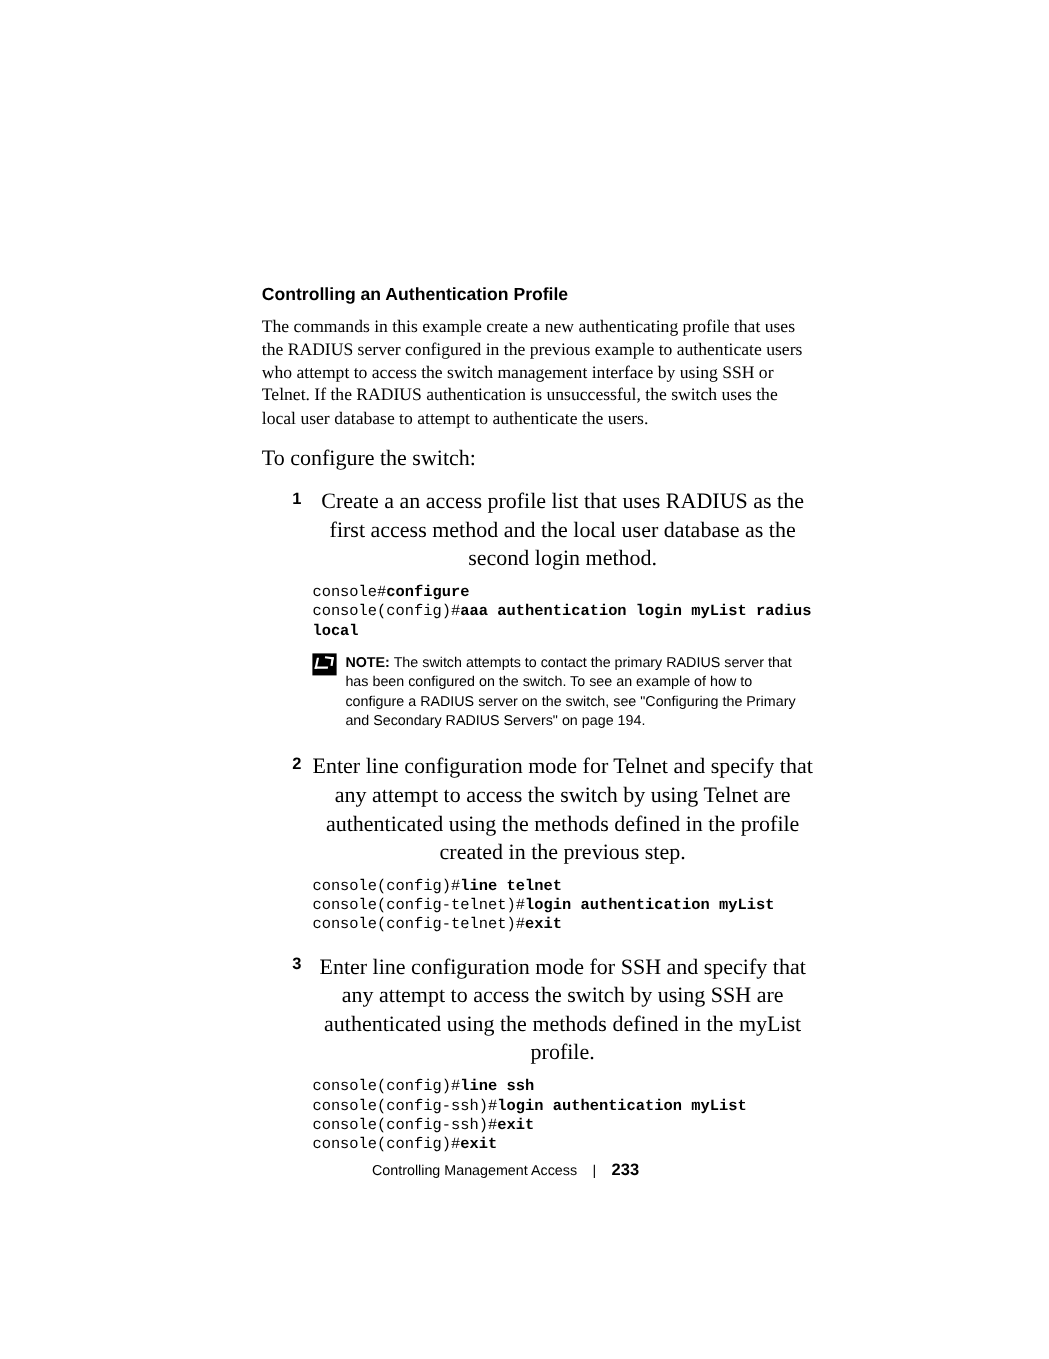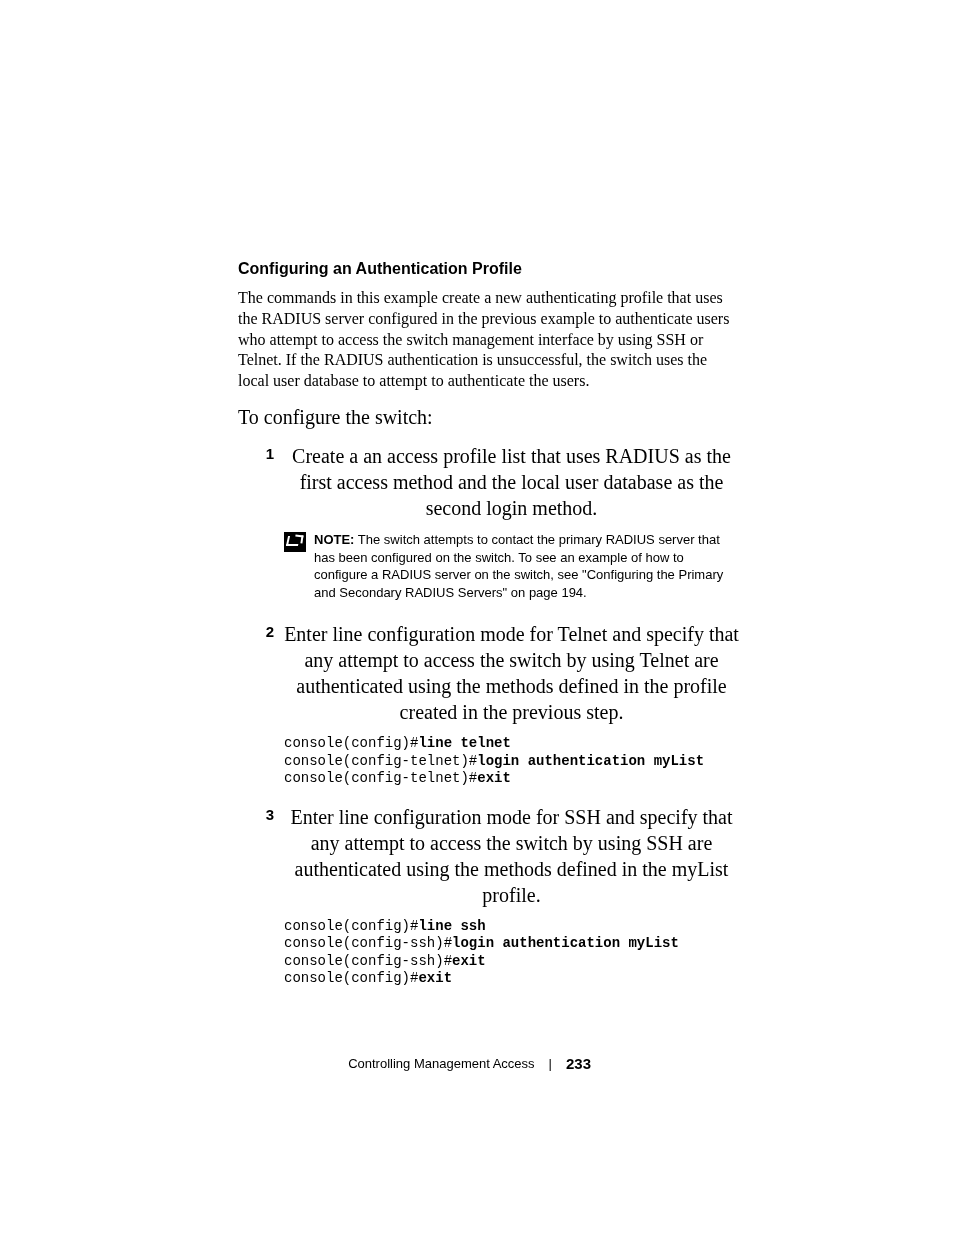--- a/index.html
+++ b/index.html
@@ -104,21 +104,21 @@
     font-family: Arial, Helvetica, sans-serif;
     font-size: 13px;
     line-height: 1.35;
   }
   .note-label {
     font-weight: bold;
   }
   .footer {
     position: absolute;
     bottom: 163px;
-    left: 14px;
+    left: 4px;
     width: 792px;
     display: flex;
     justify-content: flex-end;
     align-items: center;
     padding-right: 215px;
     box-sizing: border-box;
     font-family: Arial, Helvetica, sans-serif;
     font-size: 13px;
     padding-left: 36px;
   }
@@ -129,30 +129,32 @@
   .footer-page {
     font-weight: bold;
     font-size: 15px;
   }
 </style>
 </head>
 <body>
 
 <div class="page">
 
-  <h2 class="section-heading">Configuring an Authentication Profile</h2>
+  <h2 class="section-heading">Controlling an Authentication Profile</h2>
 
   <p class="intro">The commands in this example create a new authenticating profile that uses the RADIUS server configured in the previous example to authenticate users who attempt to access the switch management interface by using SSH or Telnet. If the RADIUS authentication is unsuccessful, the switch uses the local user database to attempt to authenticate the users.</p>
 
   <p class="lead">To configure the switch:</p>
 
   <div class="step">
     <div class="step-num">1</div>
     <div class="step-body">
       <p class="step-text">Create a an access profile list that uses RADIUS as the first access method and the local user database as the second login method.</p>
+      <div class="code-block"><span>console#</span><span class="code-bold">configure</span>
+<span>console(config)#</span><span class="code-bold">aaa authentication login myList radius local</span></div>
       <div class="note-row">
         <div class="note-icon"></div>
         <div class="note-text"><span class="note-label">NOTE:</span> <span>The switch attempts to contact the primary RADIUS server that has been configured on the switch. To see an example of how to configure a RADIUS server on the switch, see "Configuring the Primary and Secondary RADIUS Servers" on page 194.</span></div>
       </div>
     </div>
   </div>
 
   <div class="step">
     <div class="step-num">2</div>
     <div class="step-body">

